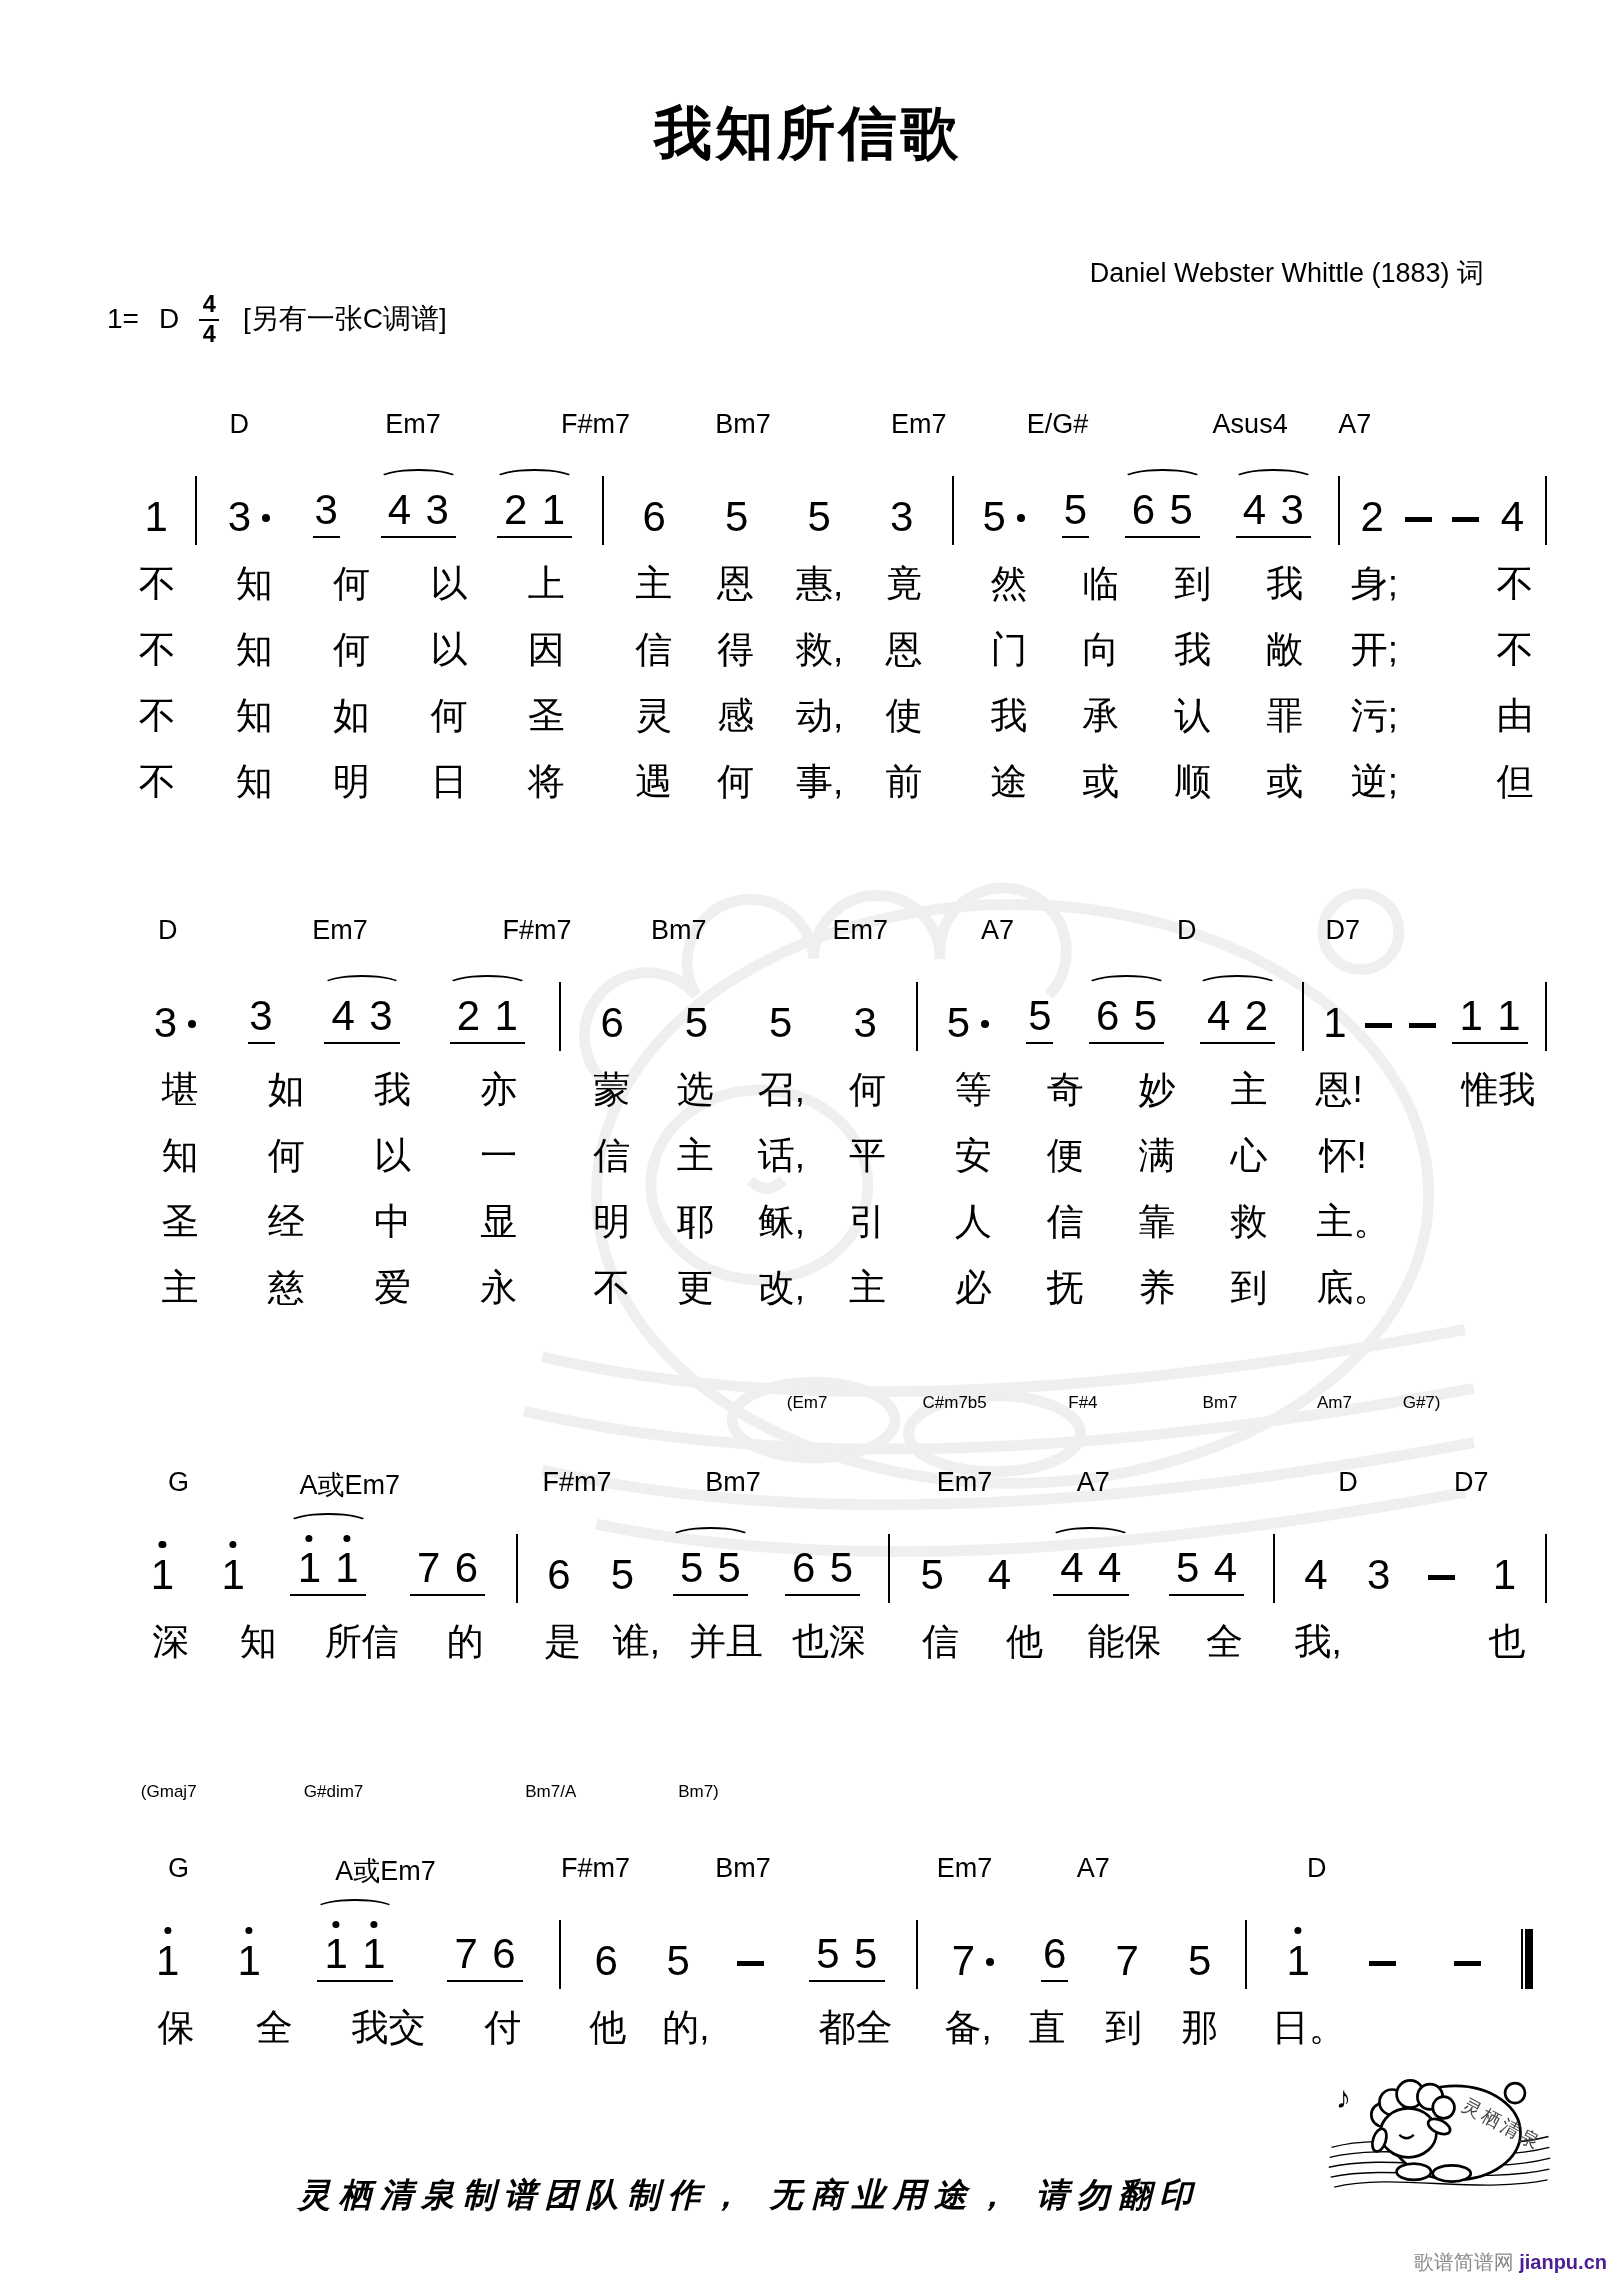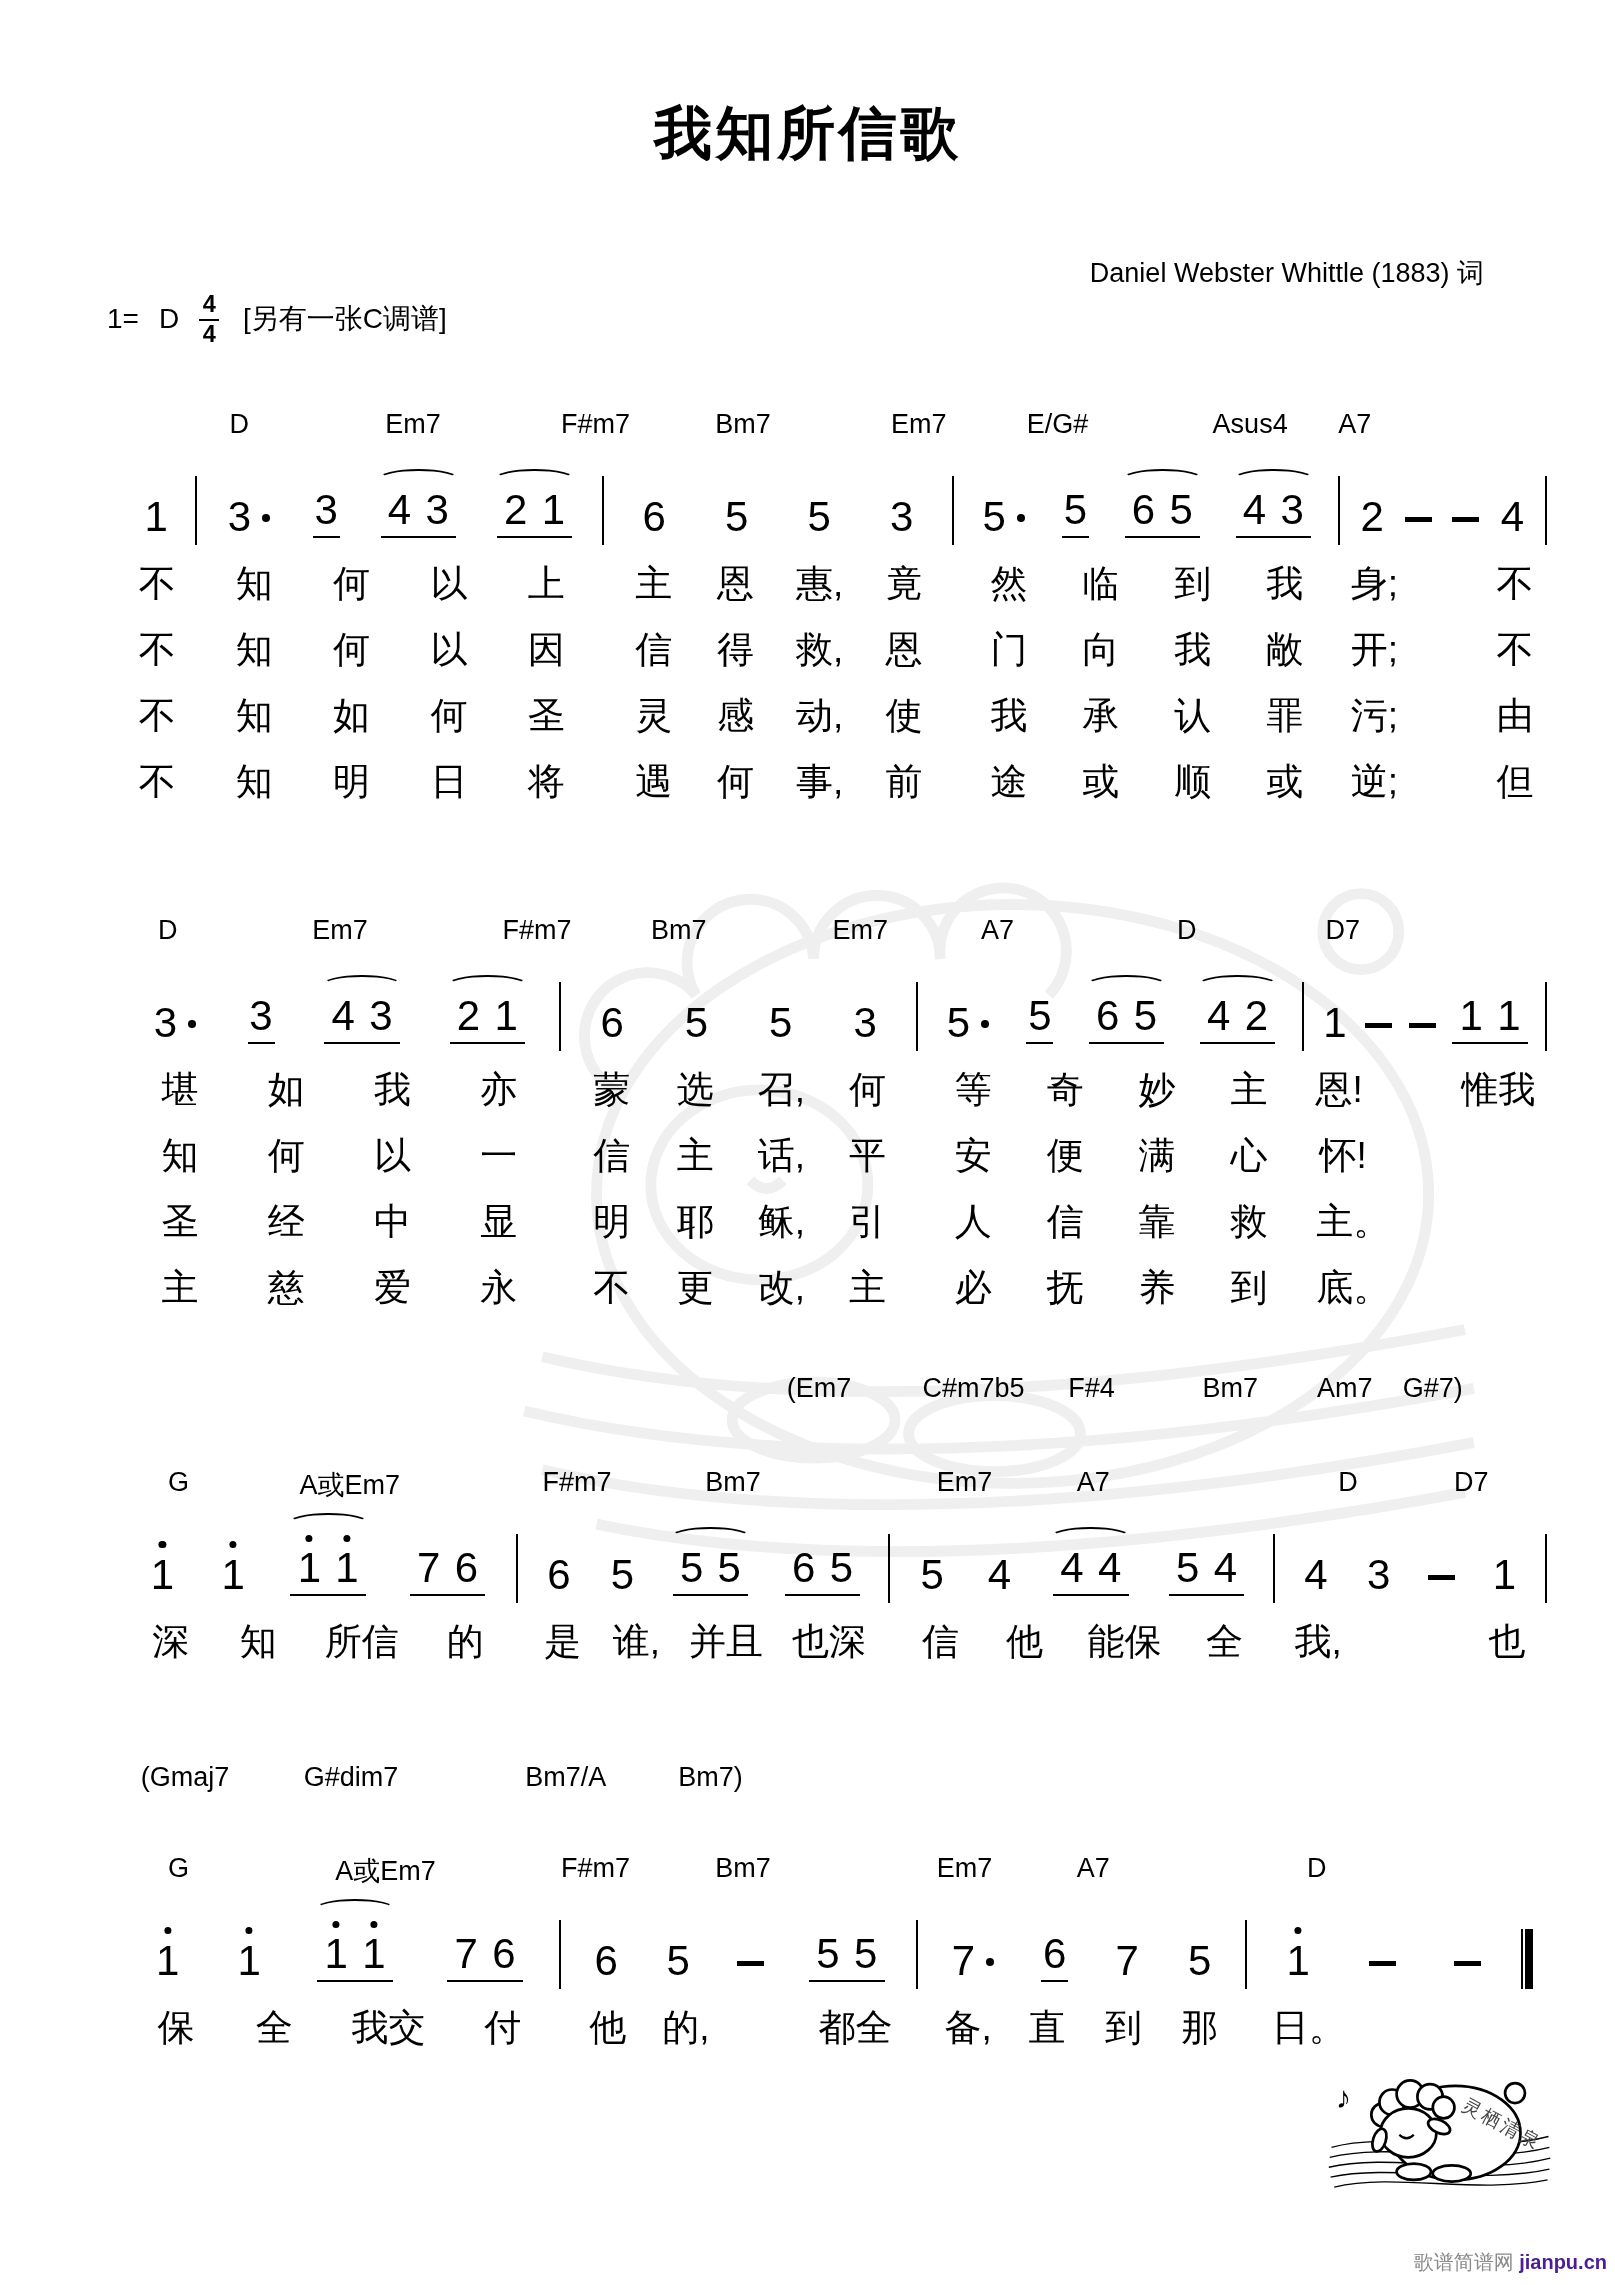--- a/index.html
+++ b/index.html
@@ -40,21 +40,21 @@
   .augdot{width:8.1px;height:8.1px;border-radius:50%;background:#000;margin:0 1.8px 15.4px 9px;}
   .dashbar{width:27px;height:5.4px;background:#000;margin-bottom:15.4px;}
   .finalbar{width:11.8px;height:60px;border-left:2.7px solid #000;border-right:8.1px solid #000;
             box-sizing:border-box;margin-left:2.7px;}
   .lyric-row{display:flex;margin-top:29px;font-size:37px;}
   .lyric-row.first{margin-top:20px;}
   .lyric-measure{display:flex;justify-content:space-around;padding:0 9px;box-sizing:border-box;}
   .lyric-cell{min-width:42px;text-align:center;white-space:nowrap;line-height:1;}
 
   
-  .interline{position:absolute;left:118px;width:1429px;height:38px;font-size:27px;}
+  .interline{position:absolute;left:118px;width:1429px;height:38px;font-size:17px;margin-top:20px;}
   .i1{top:1373px;} .i2{top:1762px;}
   .ichord{position:absolute;top:0;white-space:nowrap;}
 
   
   .footer{position:absolute;top:2173px;left:0;width:100%;box-sizing:border-box;
           padding-right:118px;text-align:center;font-size:33px;font-weight:700;
           font-style:italic;letter-spacing:8.1px;font-family:"DejaVu Serif","Liberation Serif",serif;}
   .site{position:absolute;top:2249px;right:9px;font-size:20px;}
   .site .site-label{color:#8a8a8a;}
   .site .site-url{color:#4c1d95;font-weight:700;}
@@ -696,20 +696,21 @@
           <span class="lyric-cell">那</span>
         </div>
         <div class="lyric-measure" style="width: 19%;">
           <span class="lyric-cell">日。</span>
           <span class="lyric-cell"></span>
           <span class="lyric-cell"></span>
         </div>
       </div>
     </div>
 
+  <div class="footer">灵栖清泉制谱团队制作， 无商业用途， 请勿翻印</div>
 
   <svg class="logo" width="226" height="145" viewBox="0 0 250 160">
     <g fill="none" stroke="#000" stroke-width="1.5">
       <path d="M5,92 C70,74 170,100 245,80"></path>
       <path d="M3,103 C72,86 168,112 246,92"></path>
       <path d="M2,114 C70,98 170,124 247,104"></path>
       <path d="M4,125 C72,110 166,134 246,116"></path>
       <path d="M8,136 C76,120 164,144 244,128"></path>
     </g>
     <ellipse cx="142" cy="76" rx="72" ry="52" fill="#fff" stroke="#000" stroke-width="3"></ellipse>

